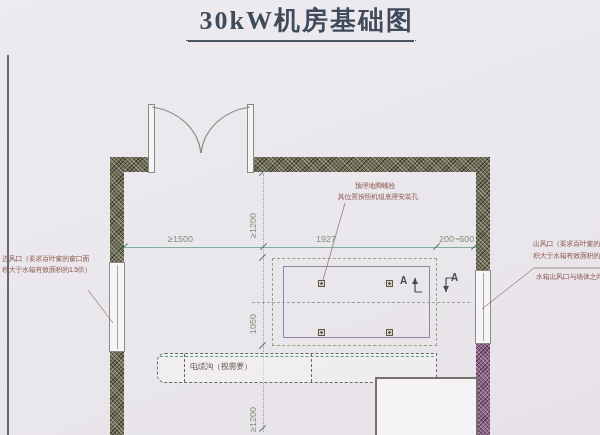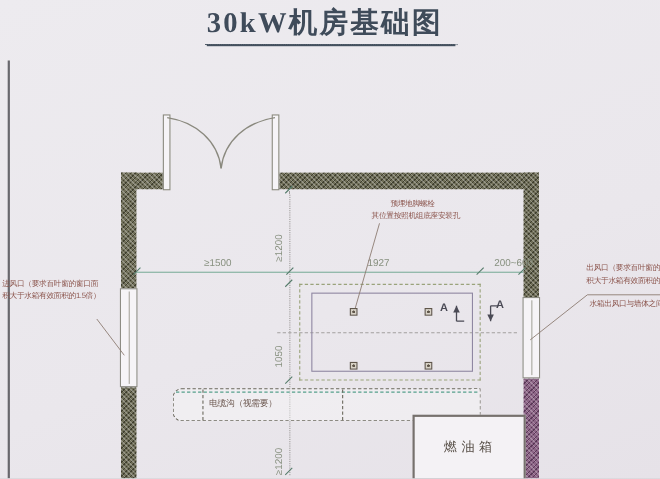--- a/index.html
+++ b/index.html
@@ -21,37 +21,37 @@
     background-image:
       repeating-linear-gradient(45deg, rgba(255,255,255,.25) 0 1px, transparent 1px 3px),
       repeating-linear-gradient(135deg, rgba(40,10,40,.5) 0 1px, transparent 1px 3px);
   }
   .window{background:#f6f4f7;border:1px solid #8d8c84;box-sizing:border-box;}
   .window .pane{position:absolute;left:50%;top:2px;bottom:2px;width:0;border-left:1px solid #a8a79e;}
   .doorpost{background:#f6f4f7;border:1px solid #8a897e;box-sizing:border-box;}
   
   .dimline{background:#7fae9c;height:1px;}
   .tick{width:9px;height:1px;background:#567c6b;transform:rotate(-45deg);}
-  .dimtext{font-size:9px;color:#87907f;text-align:center;white-space:nowrap;}
+  .dimtext{font-size:9px;color:#87907f;white-space:nowrap;}
   .vdim{writing-mode:vertical-rl;transform:rotate(180deg);font-size:9px;color:#87907f;white-space:nowrap;}
   .cl-v{border-left:1px dotted #9e9c9a;width:0;}
   .cl-h{border-top:1px dashed #a2a09e;height:0;}
   .pad-outer{border:1px dashed #9aa37b;box-sizing:border-box;}
   .pad-inner{border:1px solid #8f87a2;box-sizing:border-box;}
   .bolt{width:7px;height:7px;box-sizing:border-box;border:1px solid #5f564a;
         background:radial-gradient(circle,#5f564a 0 1px,#d8d2c6 1.5px);}
   .note{font-size:7px;letter-spacing:-0.3px;color:#8b544c;line-height:11px;white-space:nowrap;text-align:center;}
   .sec-a{font-size:10px;font-weight:bold;color:#4a4a55;}
   .trench{border:1px dashed #6a685c;box-sizing:border-box;border-radius:8px 0 0 8px;background:rgba(250,249,250,.4);}
   .trench-top{border-top:1px dashed #55a08c;height:0;}
   .trench-div{border-left:1px dashed #6a685c;width:0;}
   .tank{background:#f4f2f5;border:2px solid #76716d;box-sizing:border-box;}
   .tank-label{font-size:12px;letter-spacing:4px;color:#564e46;text-align:center;}
   #title{font-family:"Liberation Serif",serif;font-size:26px;font-weight:bold;color:#3f4b5a;
-         letter-spacing:2px;text-align:left;border-bottom:2px solid #44505e;padding-bottom:2px;white-space:nowrap;}
+         letter-spacing:2px;text-align:right;border-bottom:2px solid #44505e;padding-bottom:2px;white-space:nowrap;}
   .underline2{border-top:1px dotted #55606d;height:0;}
   svg{position:absolute;left:0;top:0;pointer-events:none;}
 </style>
 </head>
 <body>
 
 <div id="stage">
 
   <div class="abs" style="left:7px;top:55px;width:2px;height:380px;background:#3c3c42;opacity:.75;"></div>
 
@@ -107,21 +107,20 @@
   <div class="abs sec-a" style="left:400px;top:275px;">A</div>
   <div class="abs sec-a" style="left:451px;top:272px;">A</div>
 
   <div class="abs trench" style="left:157px;top:353px;width:280px;height:30px;"></div>
   <div class="abs trench-top" style="left:160px;top:356px;width:274px;"></div>
   <div class="abs trench-div" style="left:184px;top:354px;height:28px;"></div>
   <div class="abs trench-div" style="left:311px;top:354px;height:28px;"></div>
   <div class="abs note" style="left:190px;top:361px;font-size:8px;color:#6b564e;">电缆沟（视需要）</div>
 
   <div class="abs tank" style="left:375px;top:377px;width:103px;height:60px;"></div>
-  <div class="abs tank-label" style="left:385px;top:398px;width:85px;">燃油箱</div>
 
   <div class="abs note" style="left:330px;top:180px;width:90px;text-align:center;">预埋地脚螺栓</div>
   <div class="abs note" style="left:326px;top:191px;width:104px;text-align:center;">其位置按照机组底座安装孔</div>
 
   <div class="abs note" style="left:2px;top:253px;">进风口（要求百叶窗的窗口面</div>
   <div class="abs note" style="left:2px;top:264px;">积大于水箱有效面积的1.5倍）</div>
 
   <div class="abs note" style="left:533px;top:238px;">出风口（要求百叶窗的窗</div>
   <div class="abs note" style="left:533px;top:250px;">积大于水箱有效面积的1</div>
   <div class="abs note" style="left:536px;top:271px;">水箱出风口与墙体之间</div>

